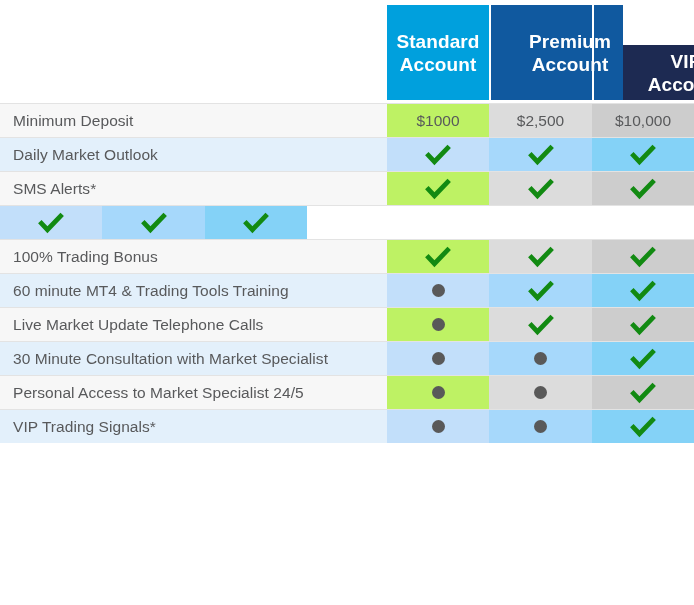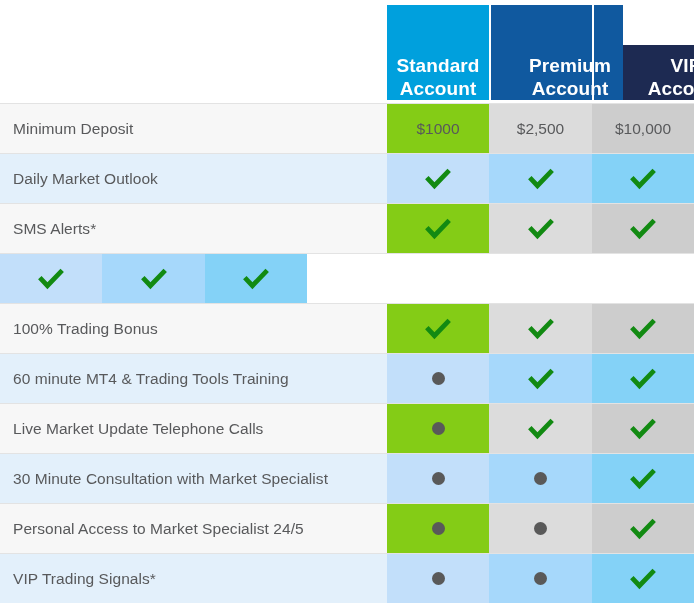--- a/index.html
+++ b/index.html
@@ -30,21 +30,21 @@
     left: 387px;
     width: 307px;
     height: 95px;
     display: flex;
   }
   .header-cell {
     flex: 0 0 auto;
     display: flex;
     flex-direction: column;
     align-items: center;
-    justify-content: flex-end;
+    justify-content: center;
     text-align: center;
     color: #ffffff;
     font-weight: bold;
     font-size: 19px;
     line-height: 23px;
     letter-spacing: 0.1px;
   }
   .header-cell .hl { display: block; white-space: nowrap; }
   .hdr-standard { width: 102px; background: #00a0dd; }
   .hdr-premium  { width: 106px; background: #10599f; padding-left: 28px; }
@@ -60,21 +60,21 @@
   
   .rows {
     position: absolute;
     top: 103px;
     left: 0;
     width: 694px;
   }
   .row {
     position: relative;
     display: flex;
-    height: 50px;
+    height: 34px;
     box-sizing: border-box;
     border-top: 1px solid #e3e3e3;
   }
   .row:first-child { border-top: 1px solid #e3e3e3; }
 
   .cell-label {
     flex: 0 0 387px;
     width: 387px;
     display: flex;
     align-items: center;
@@ -91,21 +91,21 @@
     box-sizing: border-box;
     font-size: 15.5px;
     color: #58595b;
   }
   .col-standard { flex: 0 0 102px; width: 102px; }
   .col-premium  { flex: 0 0 103px; width: 103px; }
   .col-vip      { flex: 0 0 102px; width: 102px; }
 
   
   .row.tint-light .cell-label { background: #f7f7f7; }
-  .row.tint-light .col-standard { background: #84cc16; }
+  .row.tint-light .col-standard { background: #bef264; }
   .row.tint-light .col-premium  { background: #dcdcdc; }
   .row.tint-light .col-vip      { background: #cdcdcd; }
 
   .row.tint-blue .cell-label  { background: #e3f0fb; text-align: right; }
   .row.tint-blue .col-standard { background: #c2dffa; }
   .row.tint-blue .col-premium  { background: #a6d8fb; }
   .row.tint-blue .col-vip      { background: #84d2f7; }
 
   
   .check-icon {

